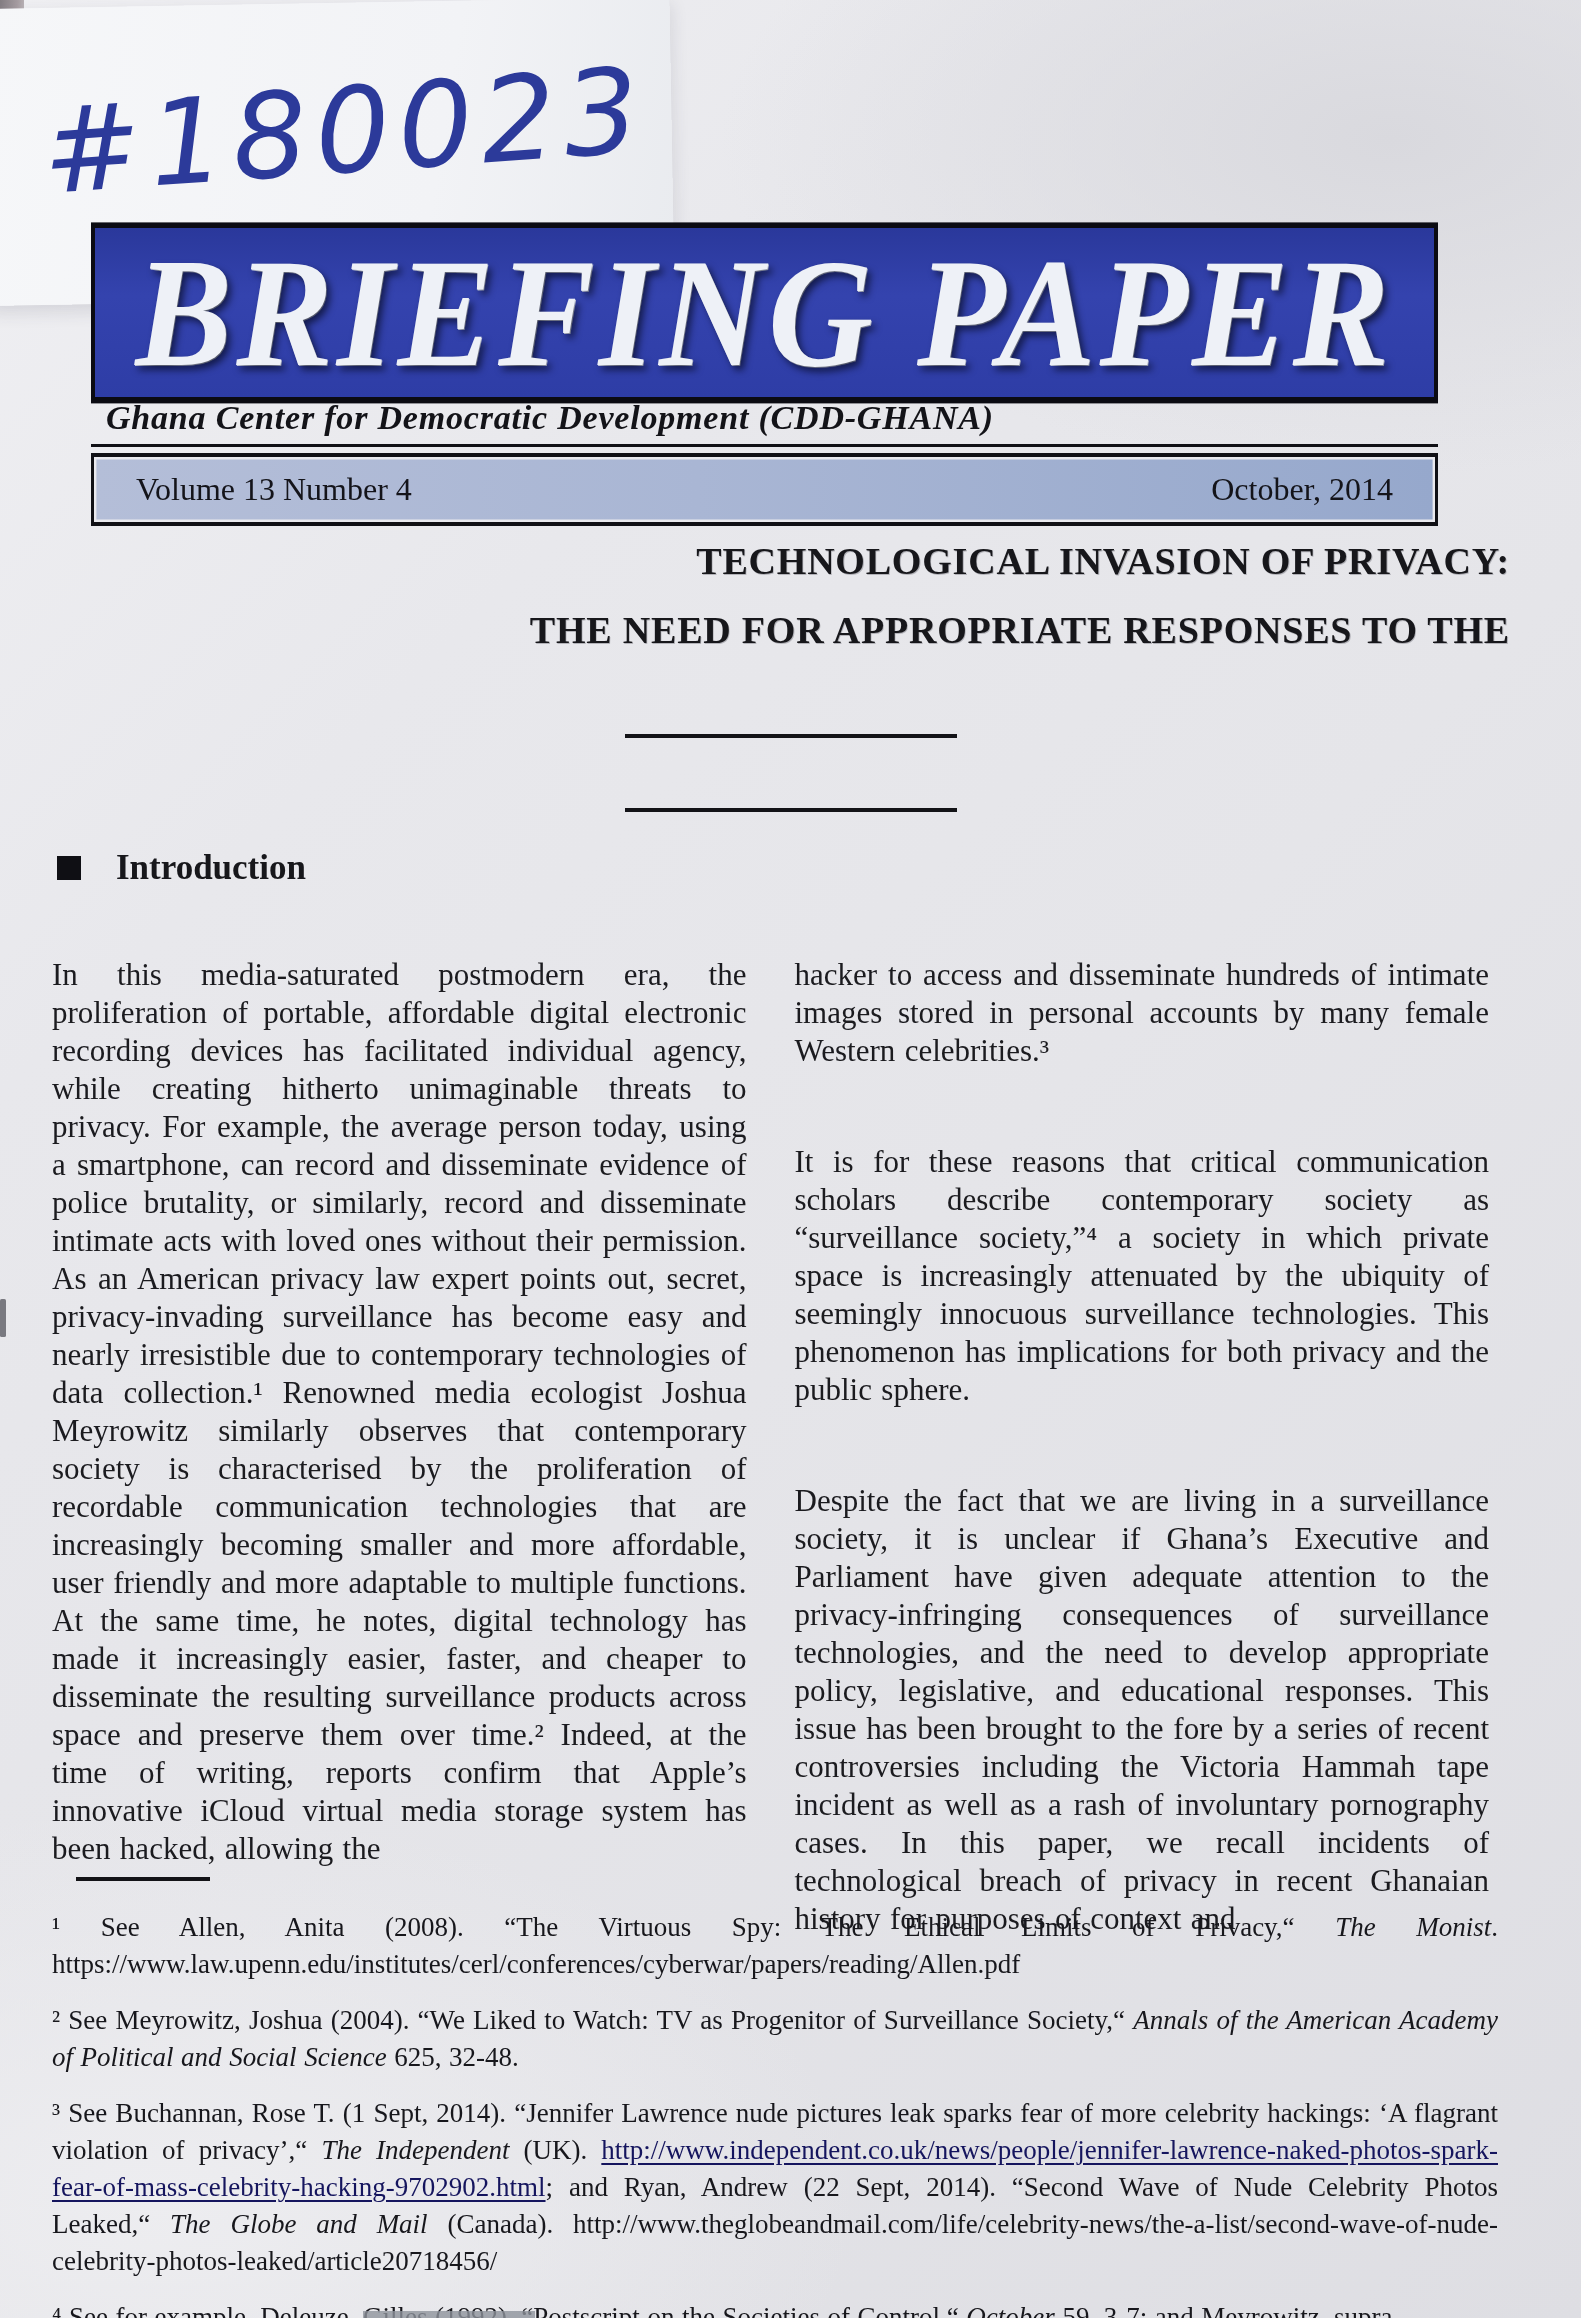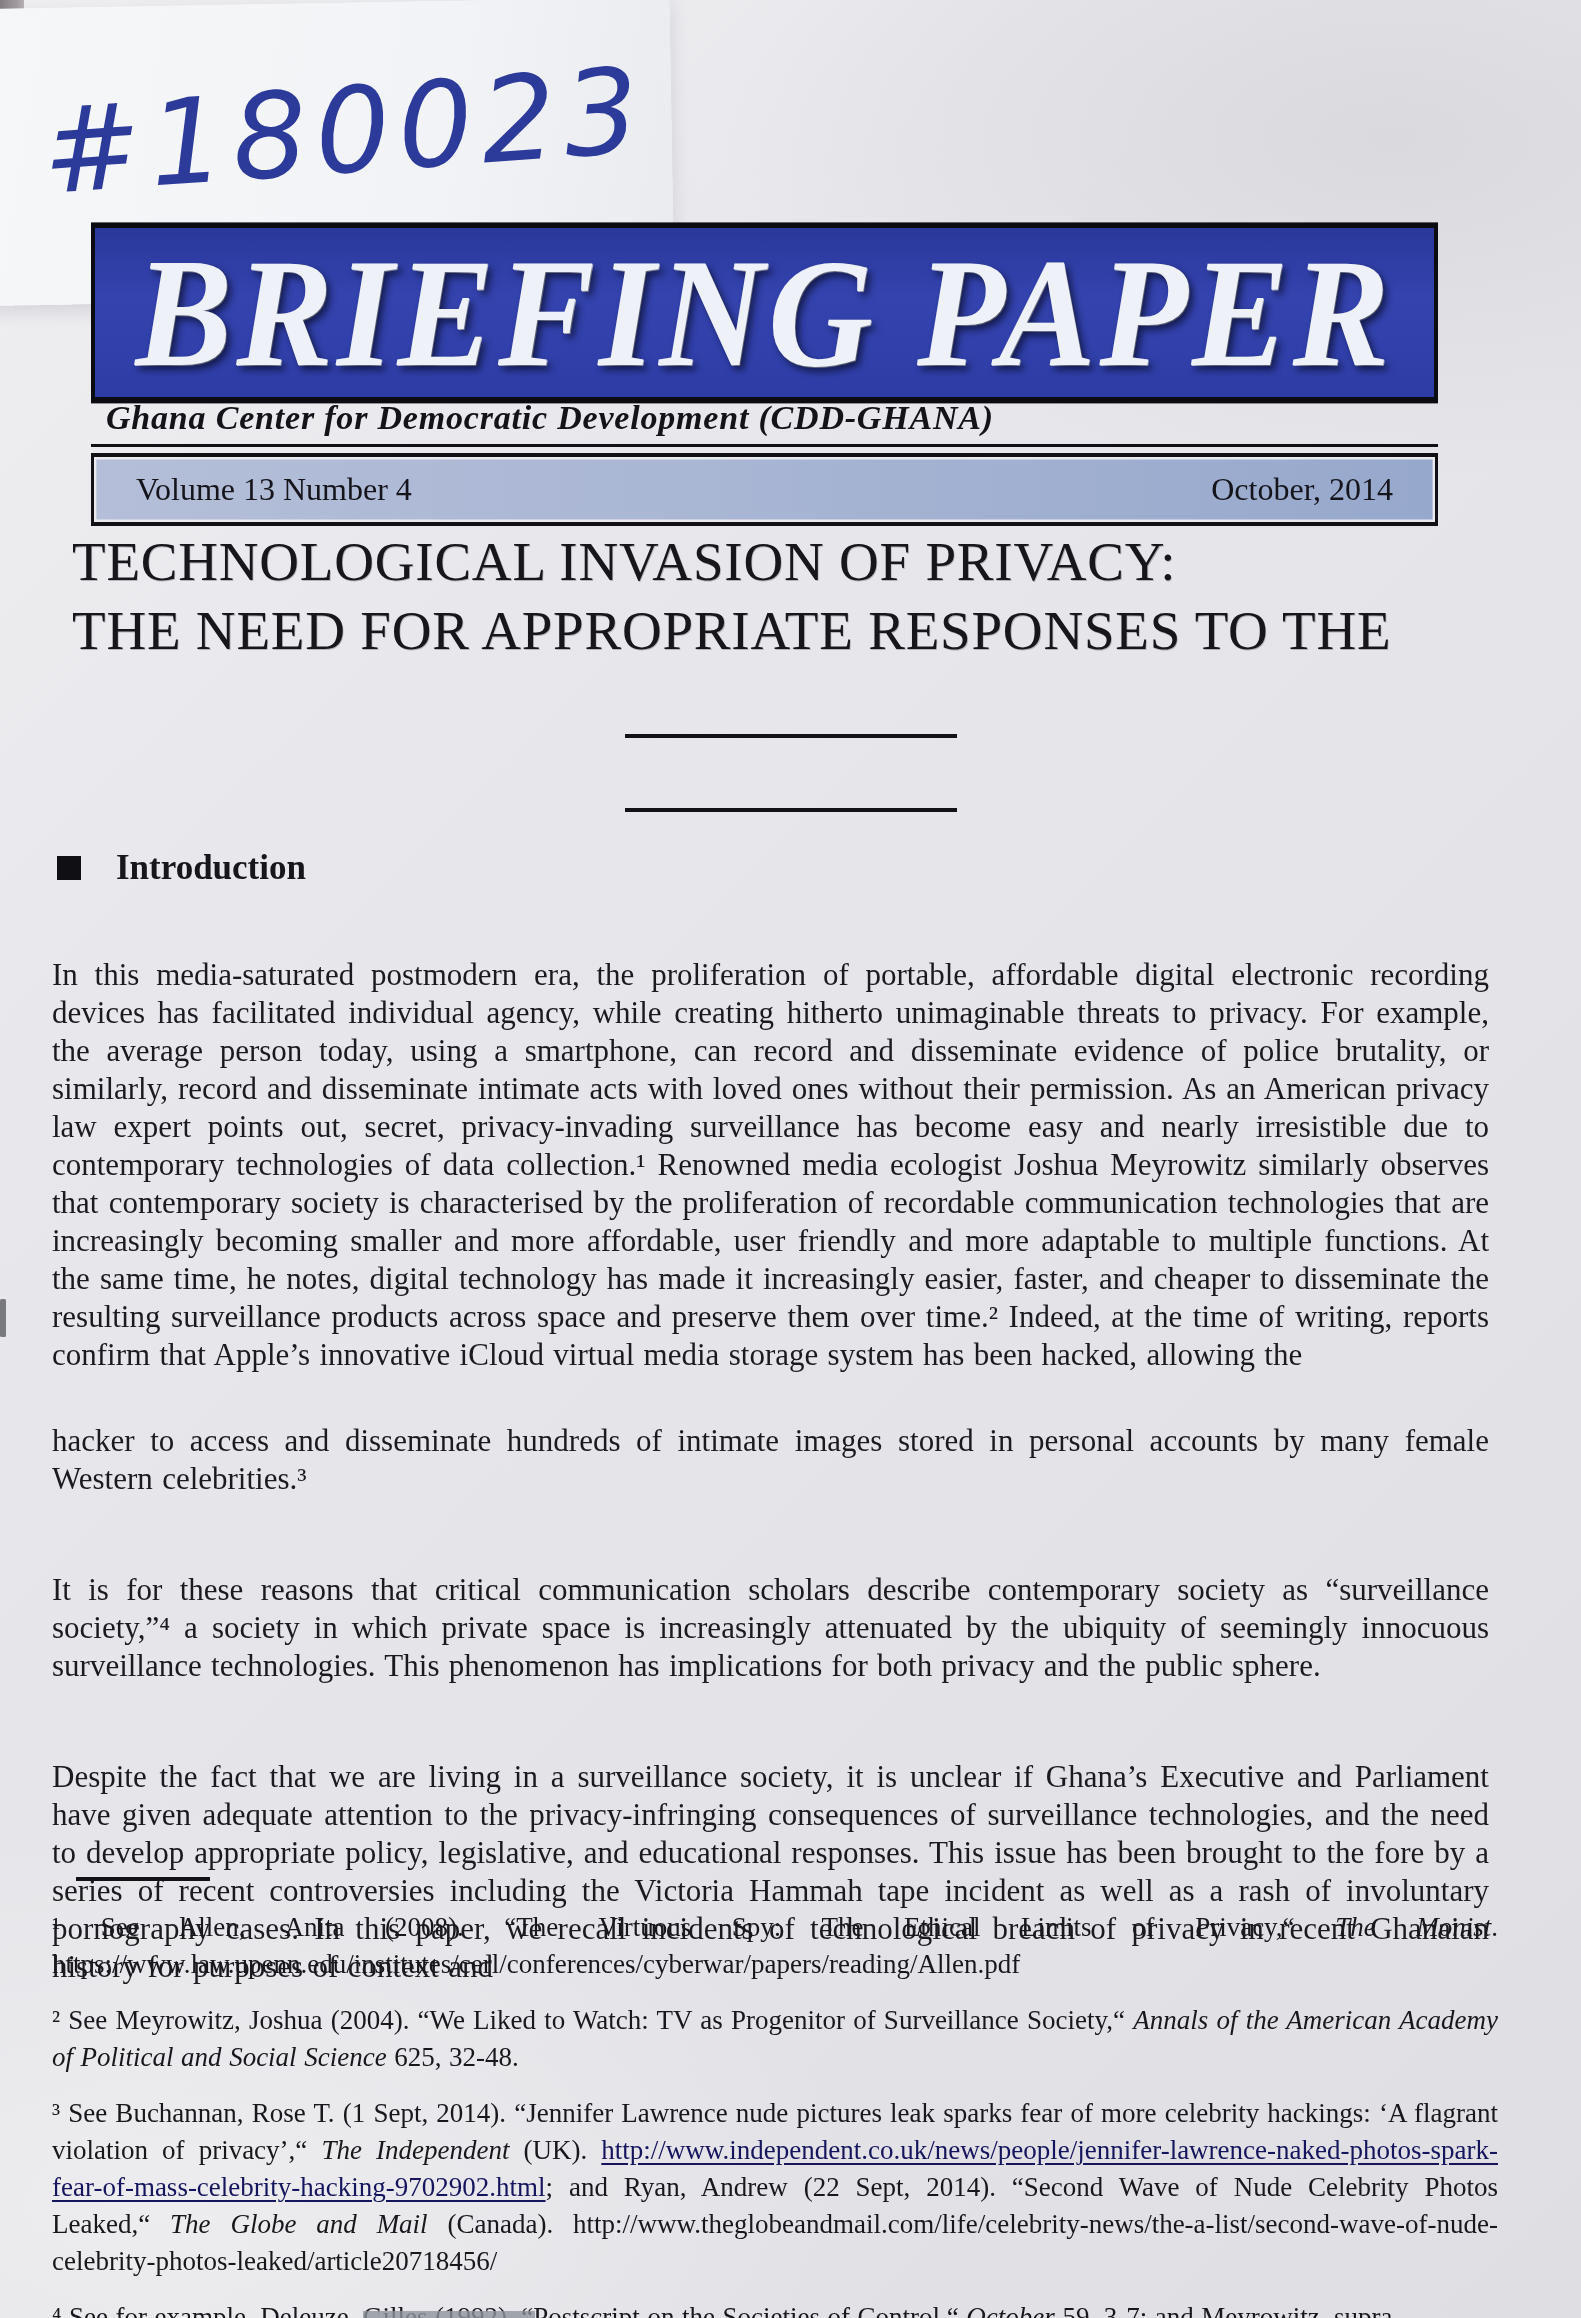--- a/index.html
+++ b/index.html
@@ -88,22 +88,22 @@
     border:3.2px solid #101015;
     border-top-width:4px;border-bottom-width:4px;
     box-shadow:inset 0 0 0 2.4px #e9e9ee;
     display:flex;align-items:center;justify-content:space-between;
     padding:0 42px;
     font-size:32px;color:#14141a;
   }
   
   .title{
     position:absolute;left:72px;top:527px;width:1438px;
-    text-align:left;
-    font-weight:normal;font-size:55px;line-height:69px;
+    text-align:right;
+    font-weight:bold;font-size:38px;line-height:69px;
     letter-spacing:0.8px;color:#17171b;
     text-shadow:0.8px 0.8px 0 rgba(20,20,30,.25);
   }
   .author-rule{
     position:absolute;left:625px;width:332px;height:4px;background:#131317;
   }
   .rule-top{top:734px;}
   .rule-bottom{top:808px;}
   .author{
     position:absolute;left:28px;top:747px;width:1526px;
@@ -117,21 +117,21 @@
   .bullet{
     width:24px;height:24px;background:#0f0f14;display:inline-block;
     margin-right:35px;
   }
   .heading-text{
     font-weight:bold;font-size:35px;color:#17171b;
   }
   
   .columns{
     position:absolute;left:52px;top:956px;width:1437px;
-    display:flex;gap:48px;flex-direction:column;
+    display:flex;gap:48px;
   }
   .col{flex:1 1 0;min-width:0;}
   .body-p{
     margin:0 0 73px 0;
     font-size:31px;line-height:38px;
     text-align:justify;
     color:var(--ink);
     word-spacing:1.6px;
   }
   .body-p:last-child{margin-bottom:0;}

